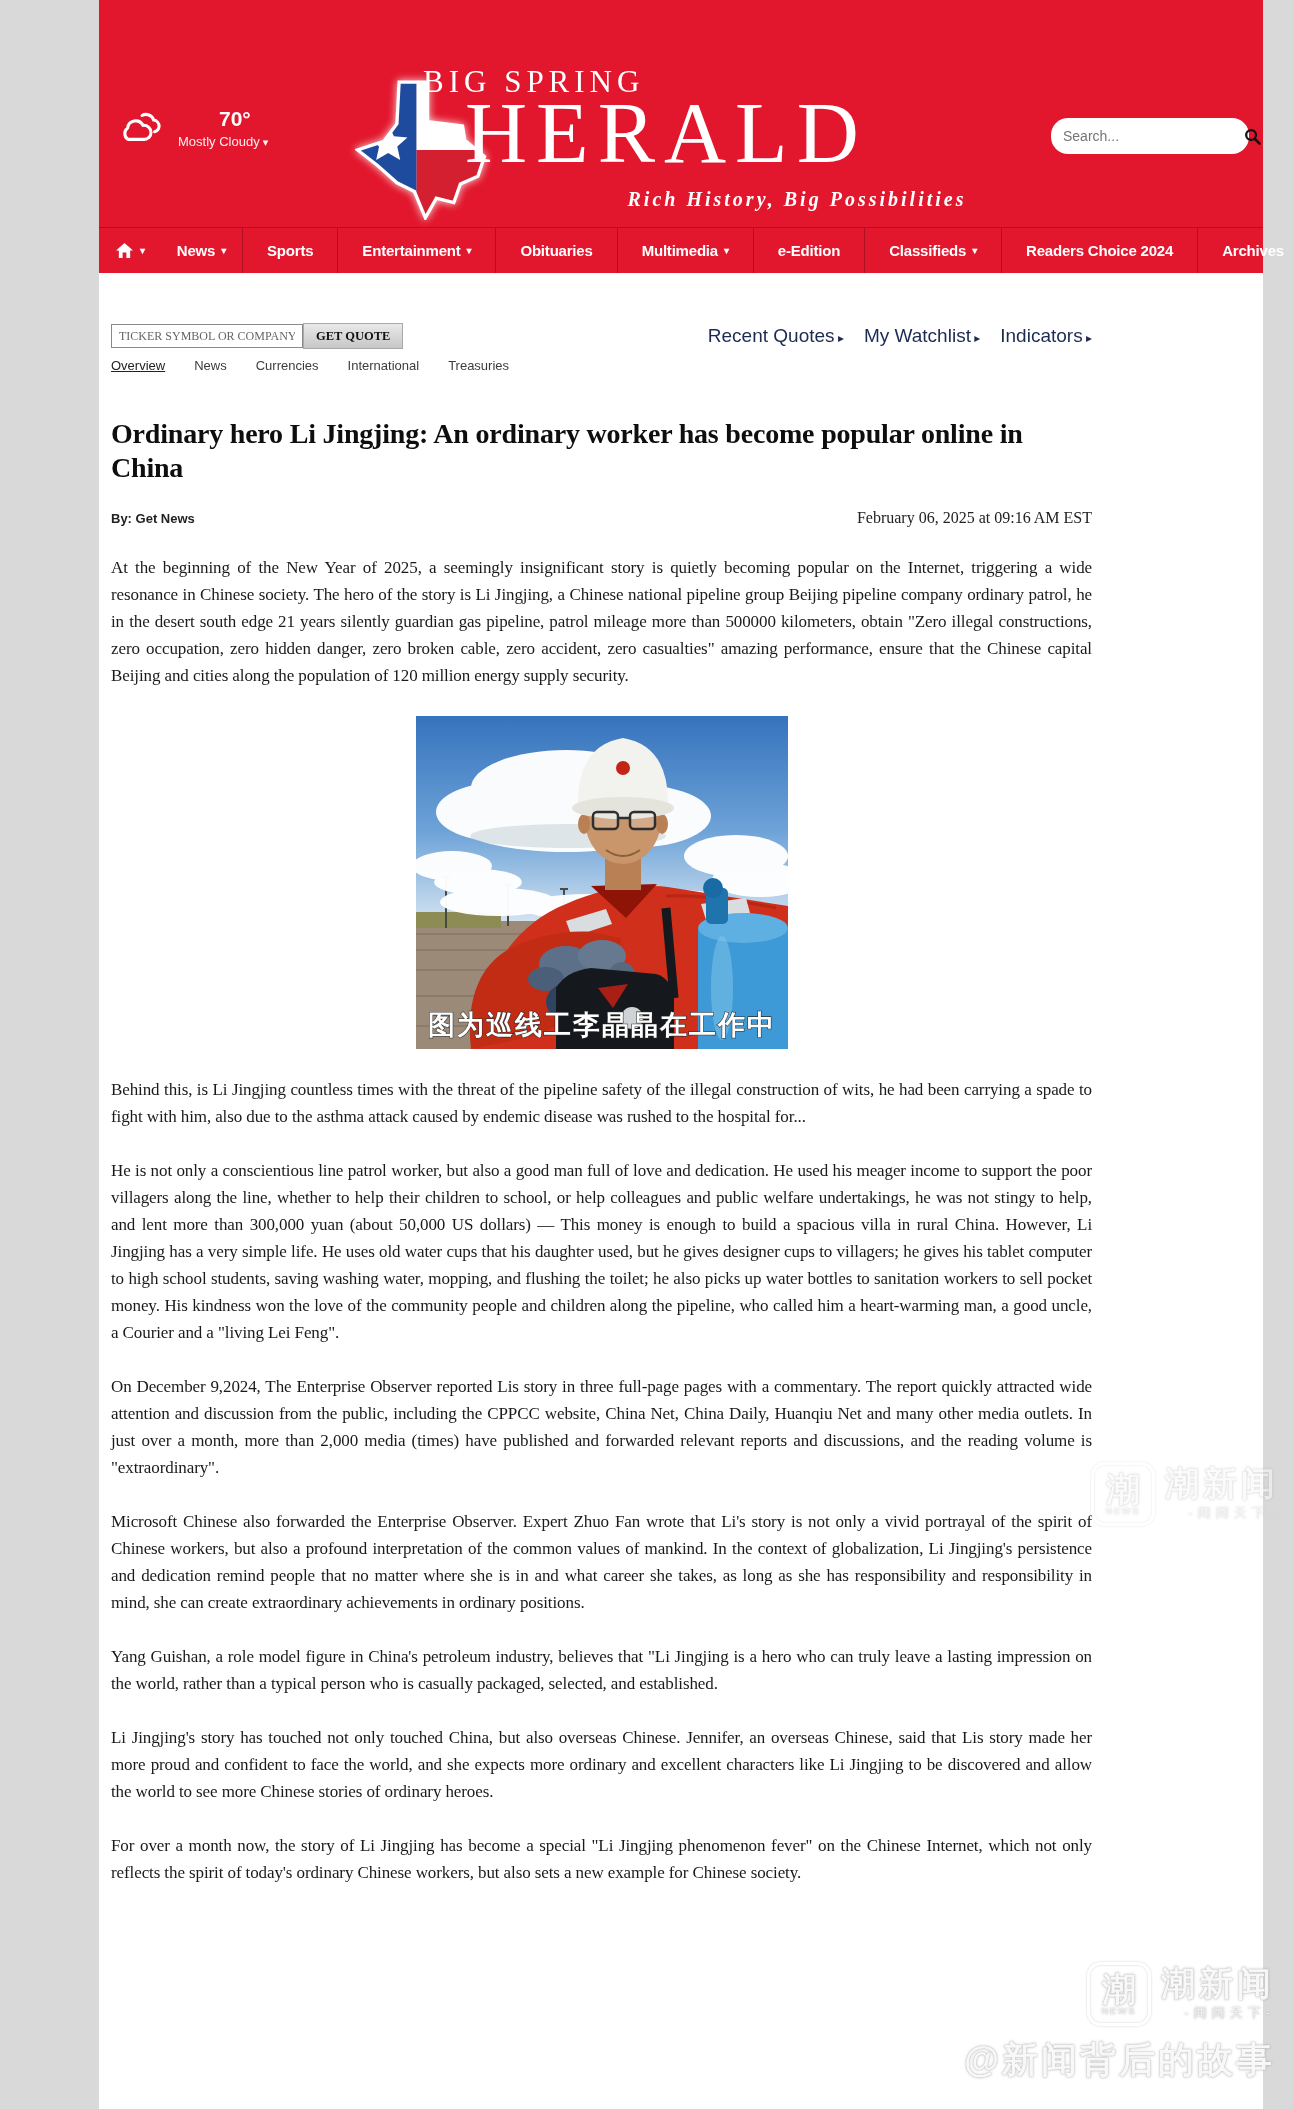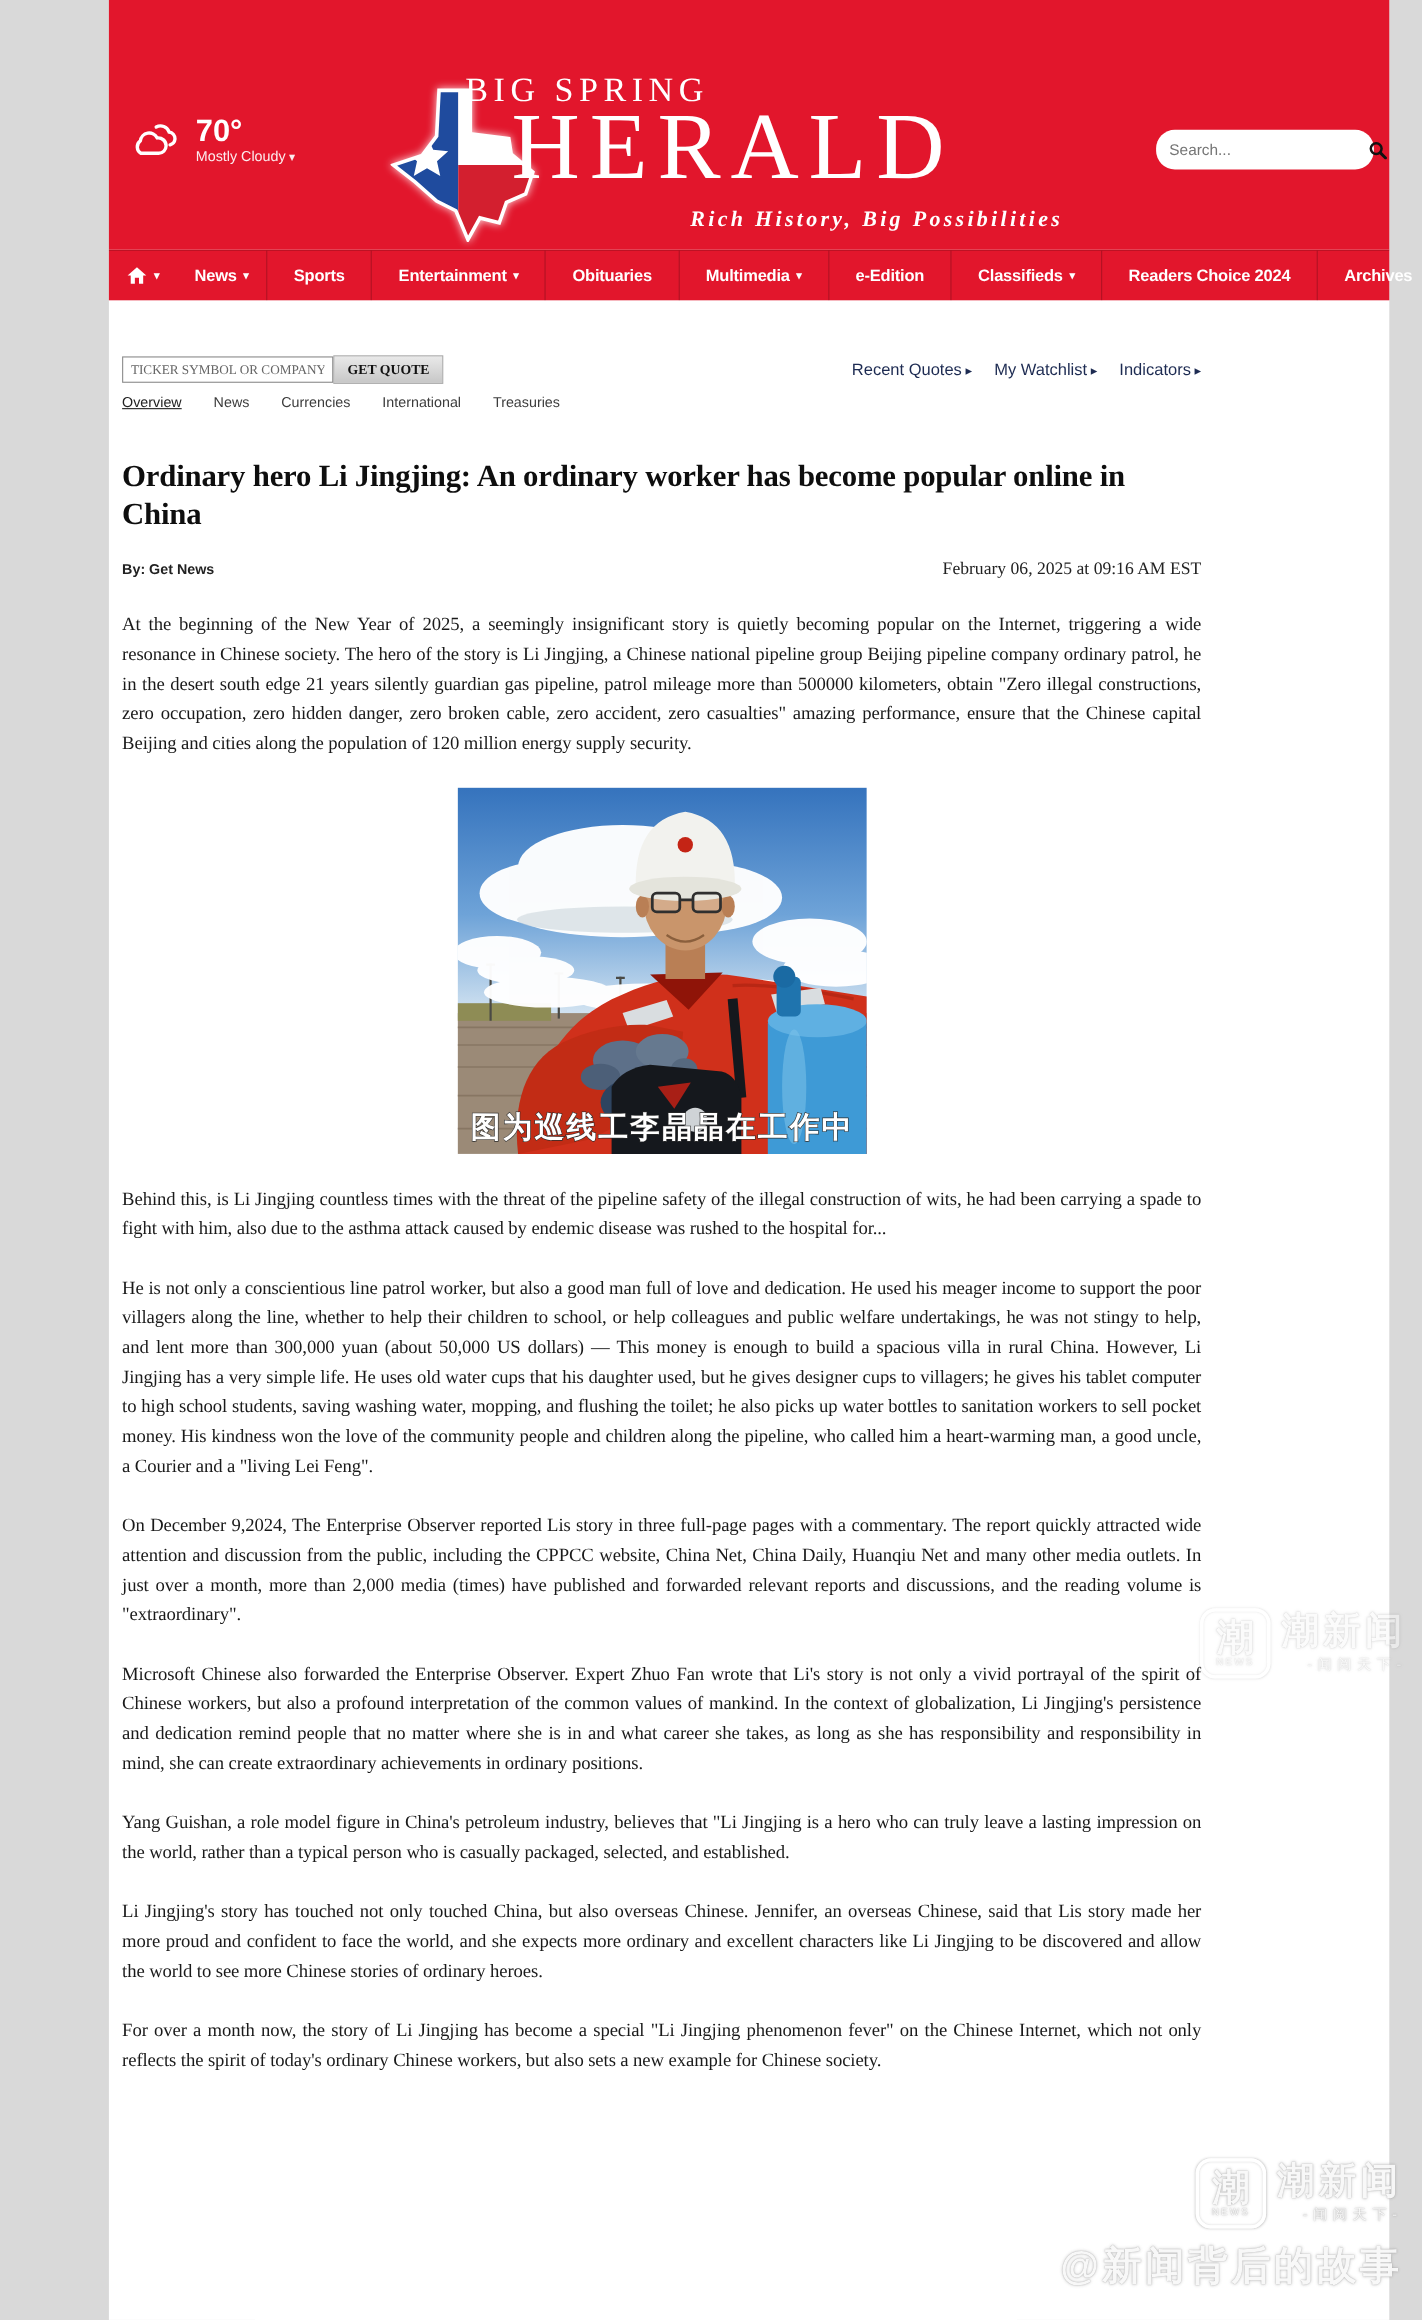--- a/index.html
+++ b/index.html
@@ -7,21 +7,21 @@
               font-family:"Liberation Sans", sans-serif; }
   .page { position:absolute; left:99px; top:0; width:1164px; height:2109px; background:#ffffff; }
 
   
   .header { position:relative; background:#e2162c; height:227px; }
   .topbar { padding:9px 0 0 14px; }
   .topbar a { display:inline-block; margin-right:26px; color:#fff; font-size:11px; font-weight:bold;
               letter-spacing:.4px; text-decoration:none; }
   .weather { position:absolute; left:16px; top:108px; color:#fff; display:flex; gap:9px; }
   .weather svg { width:54px; height:42px; }
-  .weather-temp { font-size:28px; font-weight:bold; line-height:22px; }
+  .weather-temp { font-size:21px; font-weight:bold; line-height:22px;margin-left:41px; }
   .weather-cond { font-size:13px; opacity:.92; margin-top:4px; }
   .weather-cond::after { content:" ▾"; font-size:11px; }
 
   .logo { position:absolute; left:256px; top:60px; width:680px; height:160px; color:#fff; }
   .texas { position:absolute; left:0; top:20px; width:132px; height:140px;
            filter:drop-shadow(0 0 4px rgba(255,255,255,.85)); }
   .logo-top { position:absolute; left:68px; top:4px; font-family:"Liberation Serif",serif;
               font-size:31px; letter-spacing:5px; white-space:nowrap; }
   .logo-main { position:absolute; left:110px; top:30px; font-family:"Liberation Serif",serif;
                font-size:86px; line-height:86px; letter-spacing:9px; white-space:nowrap; }
@@ -49,21 +49,21 @@
   
   .ticker { margin:50px 0 0 12px; width:981px; }
   .ticker-row1 { display:flex; align-items:center; }
   .ticker-input { width:192px; height:24px; border:1px solid #8a8a8a; padding:0 7px;
                   font-family:"Liberation Serif",serif; font-size:12px; color:#333; }
   .ticker-input::placeholder { color:#666; }
   .get-quote { margin-left:0; height:26px; padding:0 12px; border:1px solid #a9a9a9;
                background:linear-gradient(#e9e9e9,#c7c7c7); font-family:"Liberation Serif",serif;
                font-weight:bold; font-size:12.5px; color:#111; cursor:pointer; }
   .quote-links { margin-left:auto; display:flex; gap:20px; }
-  .quote-links a { color:#1d2b52; font-size:15px; text-decoration:none; }
+  .quote-links a { color:#1d2b52; font-size:19px; text-decoration:none; }
   .quote-links a .caret-r::after { content:" ▸"; font-size:12px; }
   .ticker-tabs { margin-top:14px; background:#ececec; display:flex; height:34px; padding-left:12px;
                  gap:28px; }
   .ticker-tab { display:flex; align-items:center; height:34px; color:#17335f; font-weight:bold;
                 font-size:14px; letter-spacing:-.2px; border-bottom:4px solid transparent;
                 text-decoration:none; cursor:pointer; }
   .ticker-tab.active { border-bottom-color:#17335f; }
   .ticker-sublinks { margin-top:9px; display:flex; gap:29px; }
   .ticker-sublinks a { color:#3c3c3c; font-size:13px; text-decoration:none; }
   .ticker-sublinks a.active { text-decoration:underline; color:#222; }

